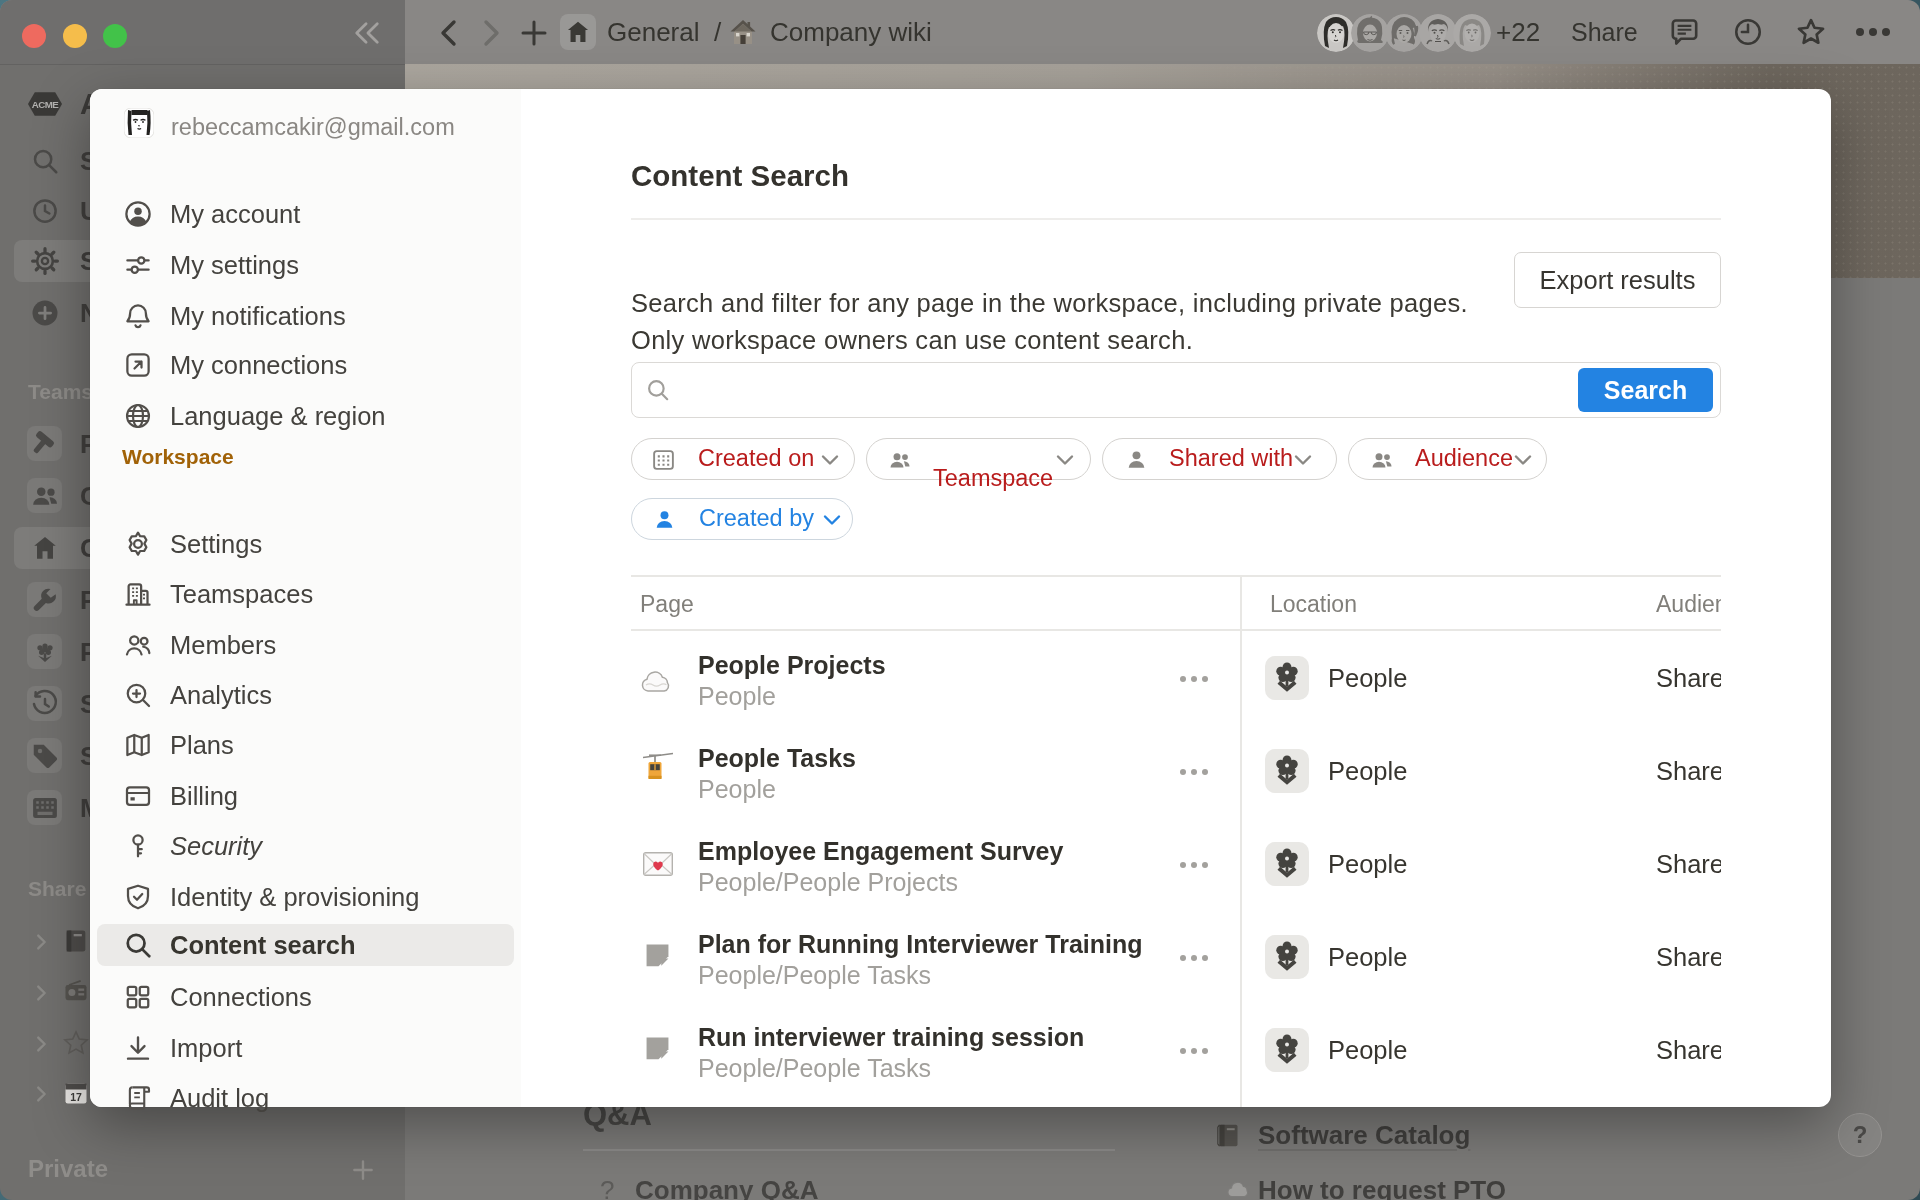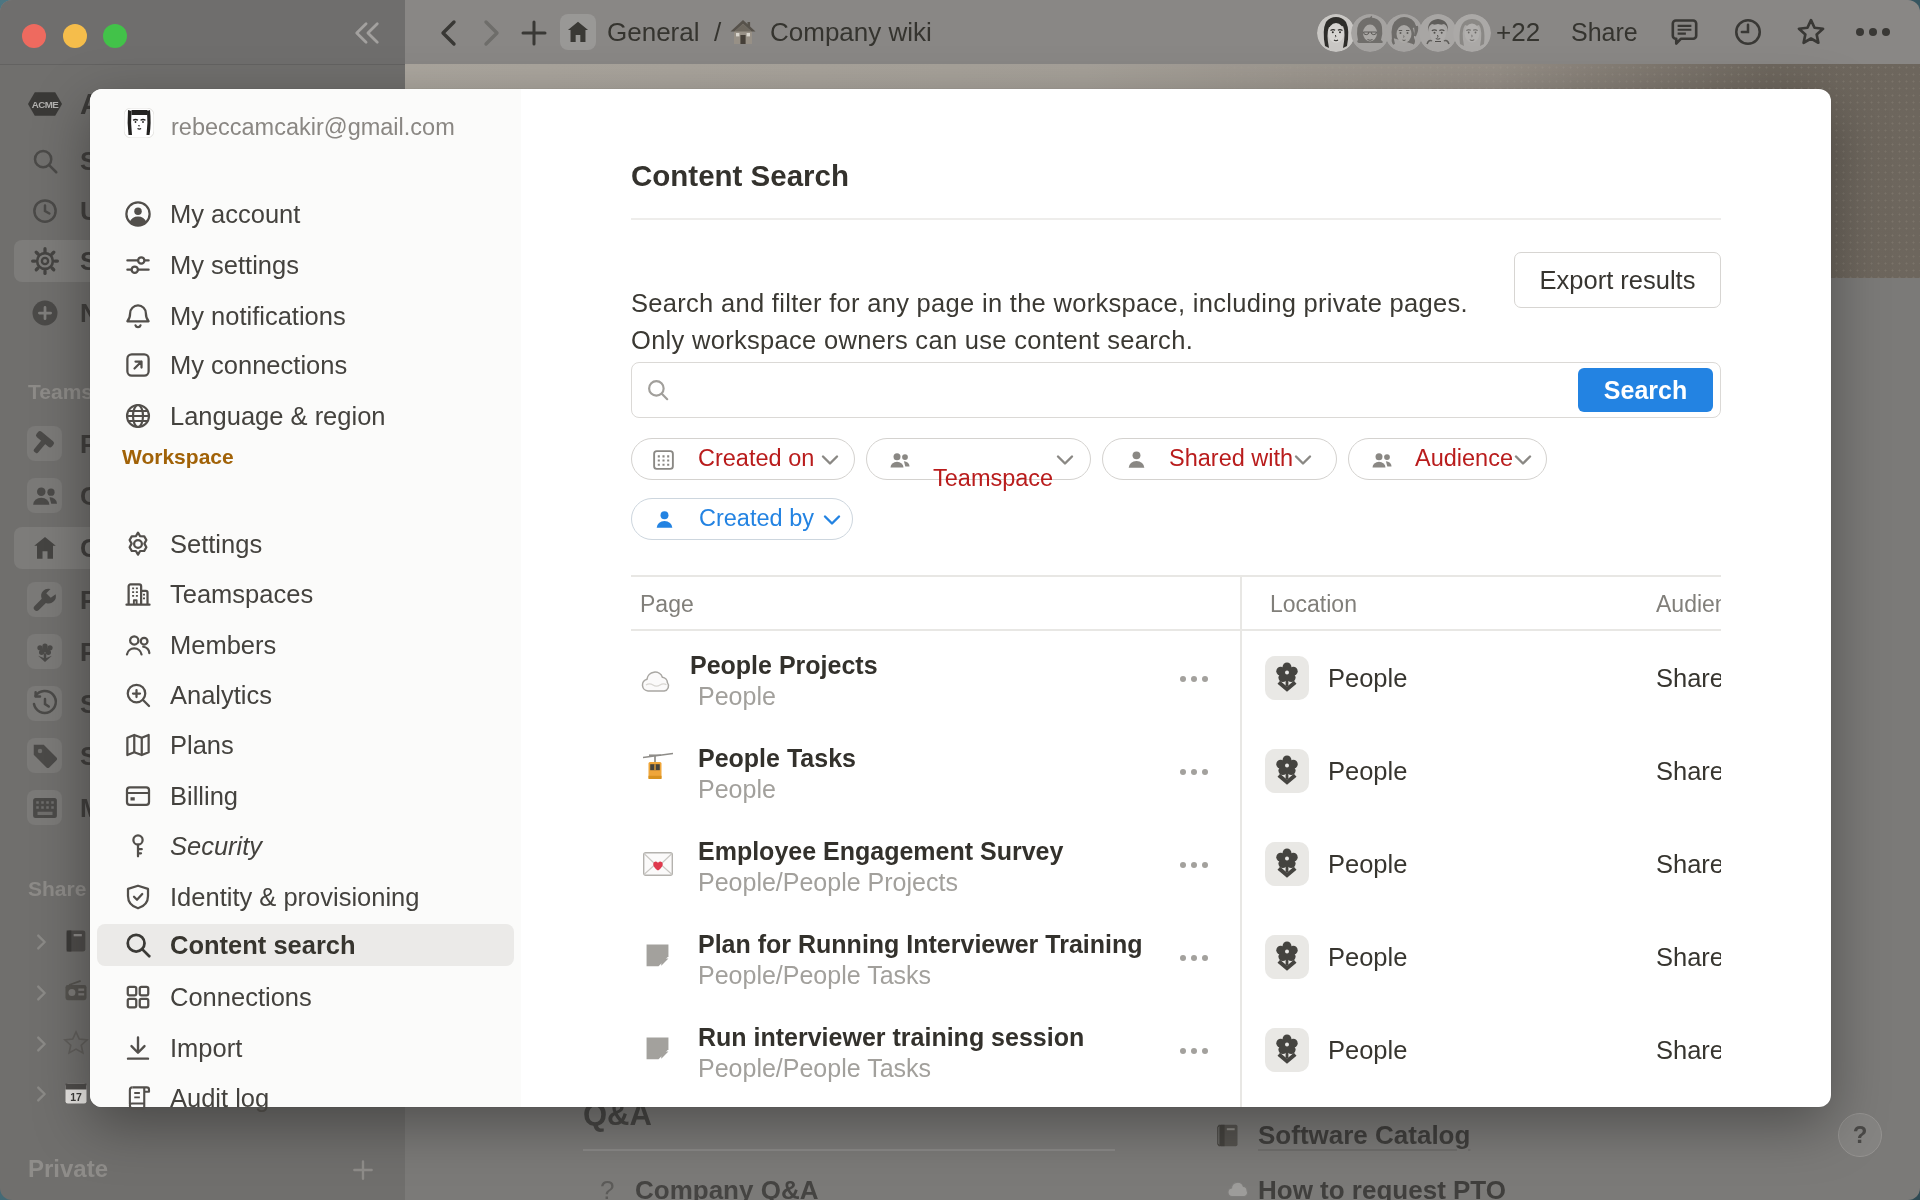--- a/index.html
+++ b/index.html
@@ -543,21 +543,21 @@
       <div class="abs" style="left:119px;top:494px;height:42px;line-height:42px;font-size:23px;color:#817f7a;">Page</div>
       <div class="abs" style="left:749px;top:494px;height:42px;line-height:42px;font-size:23px;color:#817f7a;">Location</div>
       <div class="abs" style="left:1135px;top:494px;height:42px;line-height:42px;font-size:23px;color:#817f7a;">Audience</div>
       <div class="abs" style="left:110px;top:540px;width:1090px;height:1.5px;background:#e8e7e4;"></div>
       <div class="abs" style="left:719px;top:486px;width:1.5px;height:532px;background:#e8e7e4;"></div>
 
       <svg class="abs" style="left:119px;top:577px;" width="34" height="28" viewBox="0 0 34 28">
           <path d="M8 25 a6 6 0 0 1-1-11.8 a8 8 0 0 1 15.4-2 a5.6 5.6 0 0 1 5 5.4 a5.2 5.2 0 0 1-3.2 8.4 Z" fill="#fbfafa" stroke="#a9a7a3" stroke-width="1.5"></path>
           <path d="M6 19 q3.5-2.4 7 0 q3.5 2.4 7 0 q3.2-2.2 6.5-.4" fill="none" stroke="#d8d6d2" stroke-width="1.3"></path>
         </svg>
-      <div class="abs rowtitle" style="left:169px;top:555px;">People Projects</div>
+      <div class="abs rowtitle" style="left:177px;top:555px;">People Projects</div>
       <div class="abs rowsub" style="left:177px;top:586px;">People</div>
       <svg class="abs dots" style="left:652px;top:585px;" width="44" height="10" viewBox="0 0 44 10">
           <circle cx="10" cy="5" r="3"></circle>
           <circle cx="21" cy="5" r="3"></circle>
           <circle cx="32" cy="5" r="3"></circle>
         </svg>
       <div class="abs chip" style="left:744px;top:567px;"></div>
       <svg class="abs flower" style="left:744px;top:567px;" width="44" height="44" viewBox="0 0 44 44">
           <g fill="#454440">
             <circle cx="22" cy="10.8" r="4.4"></circle>

